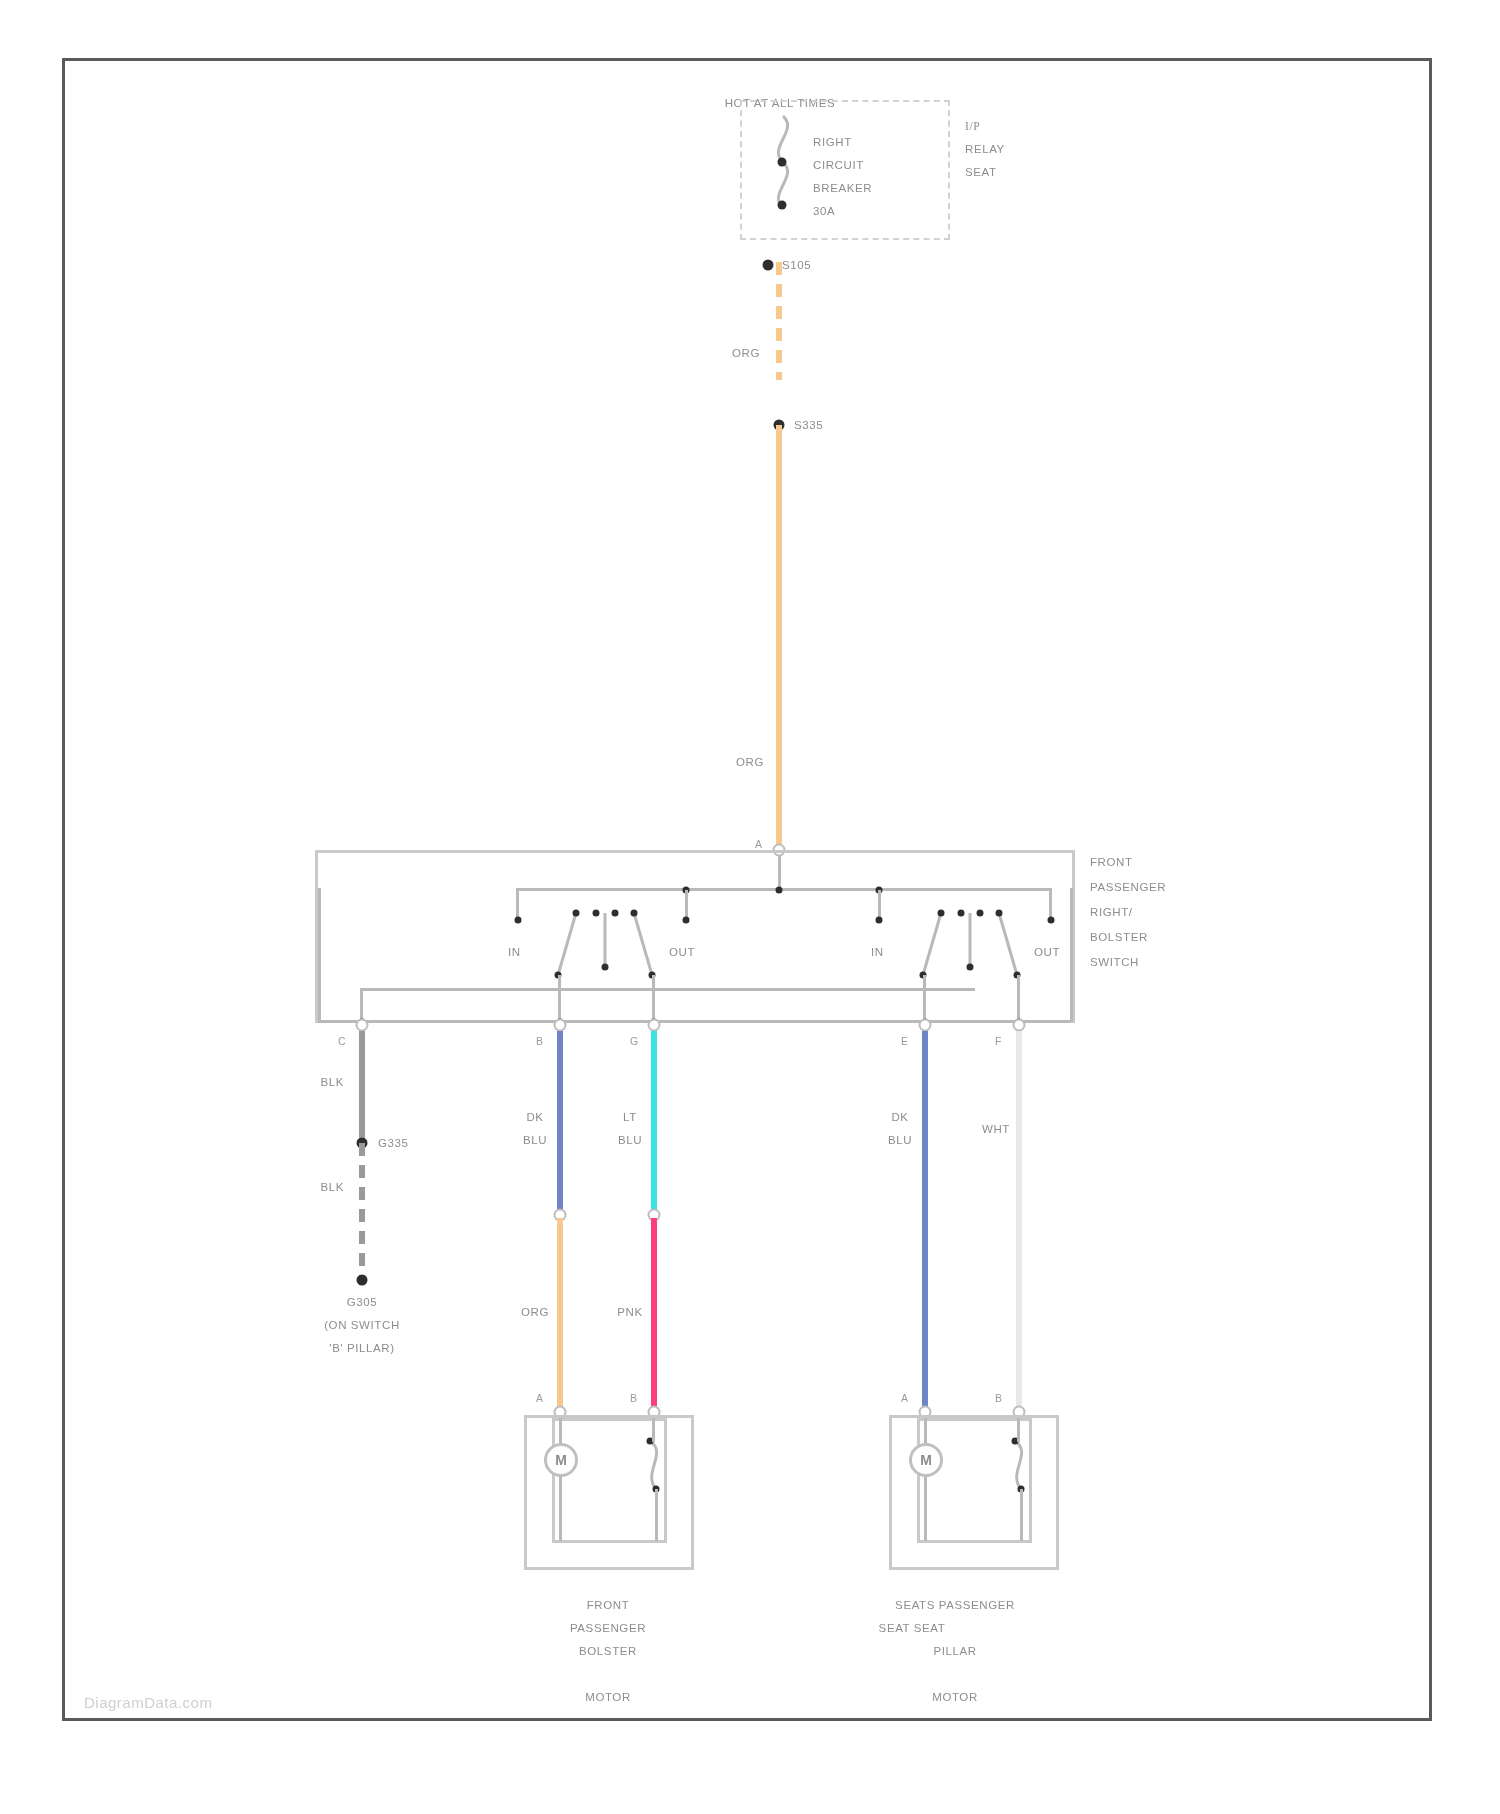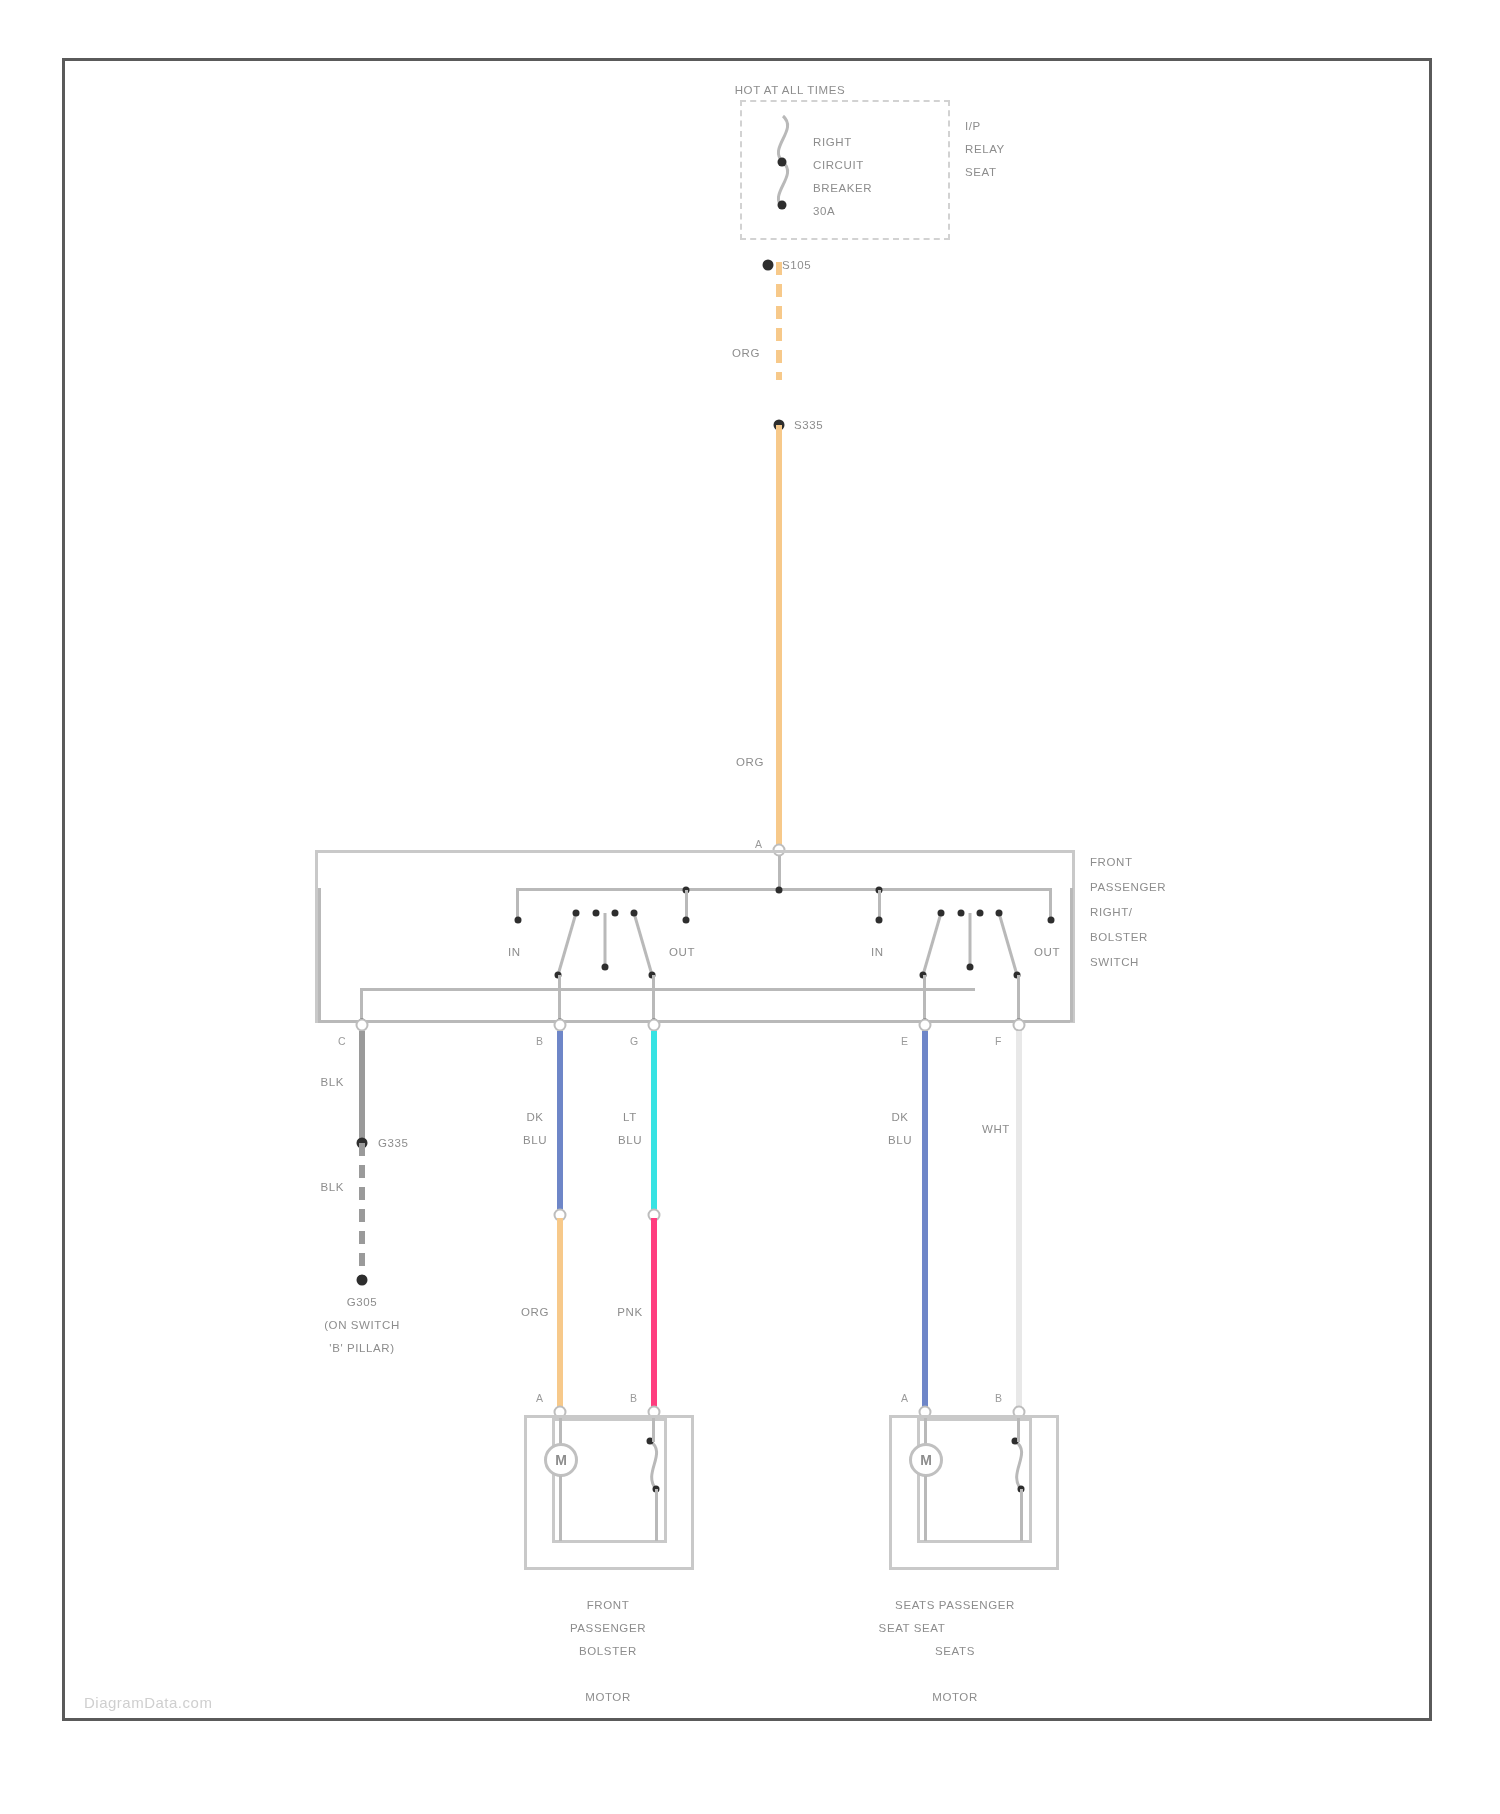--- a/index.html
+++ b/index.html
@@ -97,36 +97,36 @@
     white-space:nowrap;
   }
   svg{position:absolute;overflow:visible;}
 </style>
 </head>
 <body>
 
 <div id="page">
   <div id="frame"></div>
 
-  <div class="lbl c" style="left:780px;top:83px;margin-left:10px;">HOT AT ALL TIMES</div>
+  <div class="lbl c" style="left:780px;top:96px;">HOT AT ALL TIMES</div>
 
   <div class="dashbox" style="left:740px;top:100px;width:210px;height:140px;"></div>
 
   <svg style="left:755px;top:110px;width:60px;height:110px;" viewBox="0 0 60 110">
     <path d="M28 6 C 44 20, 12 38, 28 52 C 44 66, 12 84, 28 98" fill="none" stroke="#b9b9b9" stroke-width="3"></path>
   </svg>
   <div class="dot" style="left:782px;top:162px;"></div>
   <div class="dot" style="left:782px;top:205px;"></div>
 
   <div class="lbl" style="left:813px;top:135px;">RIGHT</div>
   <div class="lbl" style="left:813px;top:158px;">CIRCUIT</div>
   <div class="lbl" style="left:813px;top:181px;">BREAKER</div>
   <div class="lbl" style="left:813px;top:204px;">30A</div>
 
-  <div class="lbl" style="left:965px;top:119px;">I/P</div>
+  <div class="lbl" style="left:965px;top:119px;font-family:Liberation Serif, serif;">I/P</div>
   <div class="lbl" style="left:965px;top:142px;">RELAY</div>
   <div class="lbl" style="left:965px;top:165px;">SEAT</div>
 
   <div class="dot big" style="left:768px;top:265px;"></div>
   <div class="lbl" style="left:782px;top:258px;">S105</div>
 
   <div class="wire dash" style="left:776px;top:262px;height:118px;color:#f7c98a;"></div>
   <div class="lbl r" style="left:760px;top:346px;">ORG</div>
 
   <div class="dot big" style="left:779px;top:425px;"></div>
@@ -299,17 +299,17 @@
   <svg style="left:1005px;top:1437px;width:40px;height:68px;" viewBox="0 0 40 68">
     <path d="M10 4 C 28 16, 2 36, 16 52" fill="none" stroke="#b9b9b9" stroke-width="3"></path>
   </svg>
   <div class="dot sm" style="left:1015px;top:1441px;"></div>
   <div class="dot sm" style="left:1021px;top:1489px;"></div>
   <div class="v" style="left:1017px;top:1418px;height:24px;"></div>
   <div class="v" style="left:1020px;top:1489px;height:52px;"></div>
 
   <div class="lbl c" style="left:955px;top:1598px;">SEATS PASSENGER</div>
   <div class="lbl c" style="left:912px;top:1621px;">SEAT SEAT</div>
-  <div class="lbl c" style="left:955px;top:1644px;">SEATS</div>
+  <div class="lbl c" style="left:955px;top:1644px;">PILLAR</div>
   <div class="lbl c" style="left:955px;top:1690px;">MOTOR</div>
 
   <div class="watermark" style="left:84px;top:1694px;">DiagramData.com</div>
 </div>
 
 </body></html>

